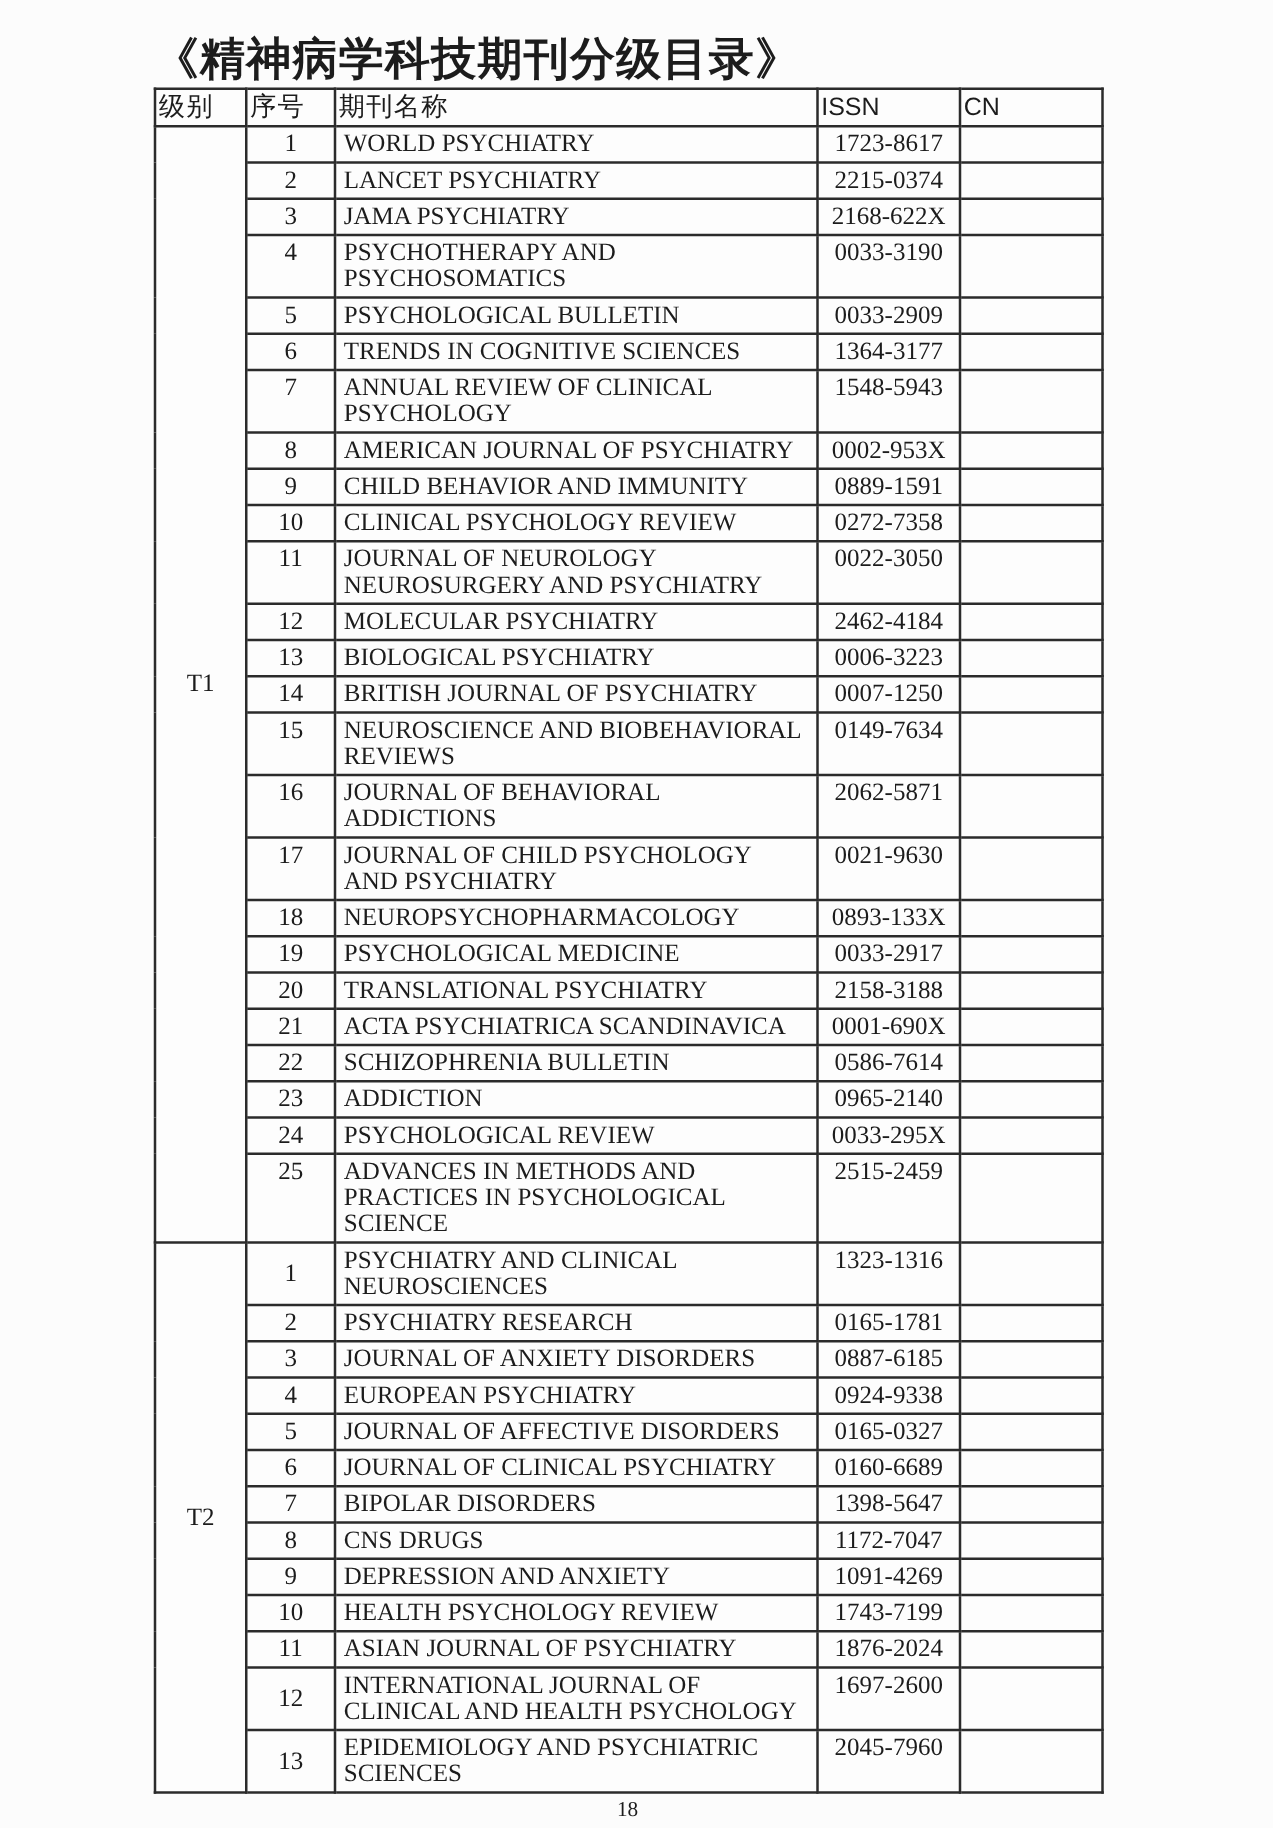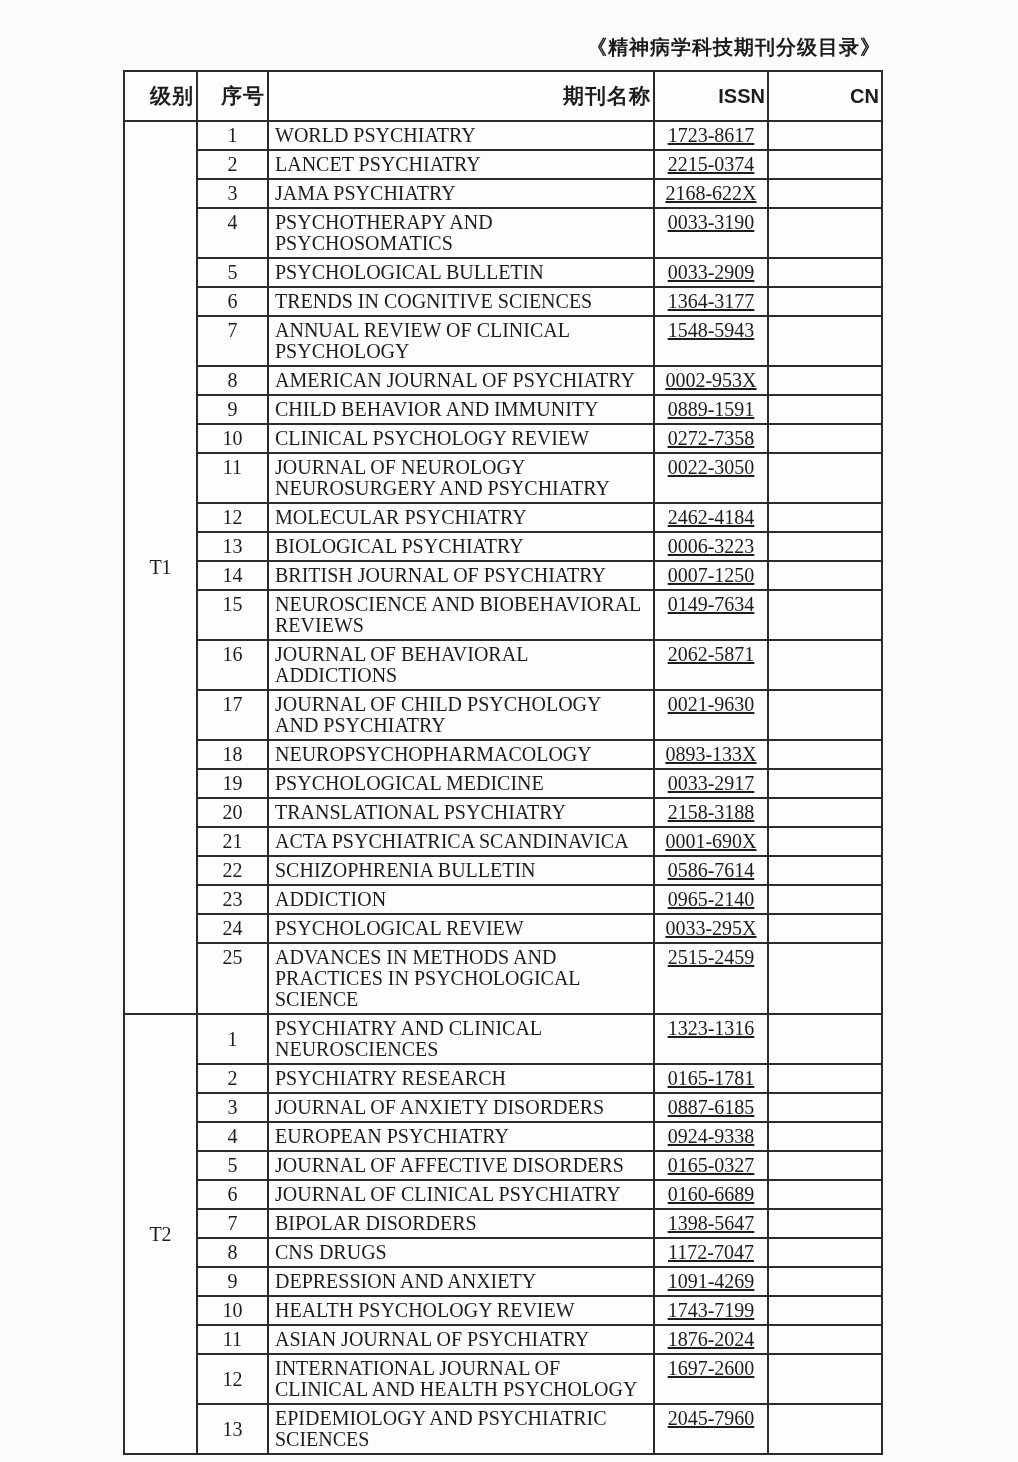--- a/index.html
+++ b/index.html
@@ -11,24 +11,24 @@
     overflow: hidden;
     font-family: "Liberation Serif", serif;
     color: #1c1c1c;
   }
   .sheet {
     width: 758px;
     margin-left: 123px;
     padding-top: 30px;
   }
   .doc-title {
-    text-align: right;
+    text-align: left;
     font-family: "Liberation Sans", "DejaVu Sans", sans-serif;
     font-weight: 700;
-    font-size: 20px;
+    font-size: 36px;
     line-height: 34px;
     letter-spacing: 1px;
     margin: 0 0 6px 0;
     white-space: nowrap;
   }
   table.journal-table {
     border-collapse: collapse;
     table-layout: fixed;
     width: 758px;
     background: #fdfdfd;
@@ -38,25 +38,25 @@
   table.journal-table col.c-name  { width: 386px; }
   table.journal-table col.c-issn  { width: 114px; }
   table.journal-table col.c-cn    { width: 114px; }
   table.journal-table th,
   table.journal-table td {
     border: 2px solid #2b2b2b;
     overflow: hidden;
   }
   table.journal-table th {
     font-family: "Liberation Sans", "DejaVu Sans", sans-serif;
-    font-weight: 700;
+    font-weight: 400;
     font-size: 21px;
     line-height: 22px;
-    padding: 13px 2px;
-    text-align: right;
+    padding: 3px 2px;
+    text-align: left;
     letter-spacing: 1px;
   }
   table.journal-table th.h-issn,
   table.journal-table th.h-cn {
     letter-spacing: 0;
     font-size: 20px;
     margin-left: 17px;
   }
   table.journal-table td {
     font-size: 20px;
@@ -64,21 +64,21 @@
     padding: 3px 6px;
     vertical-align: top;
   }
   td.level-cell {
     text-align: center;
     vertical-align: middle !important;
     font-size: 20px;
   }
   td.no-cell   { text-align: center; }
   td.name-cell { text-align: left; padding-left: 10px; border-radius: 10px; }
-  td.issn-cell { text-align: center; white-space: nowrap; text-decoration: underline; }
+  td.issn-cell { text-align: center; white-space: nowrap; }
   td.cn-cell   { }
   tr.sec-t2 td.no-cell { vertical-align: middle; }
   .page-number {
     text-align: center;
     font-size: 17px;
     line-height: 20px;
     margin-top: 3px;
   }
 </style>
 </head>

